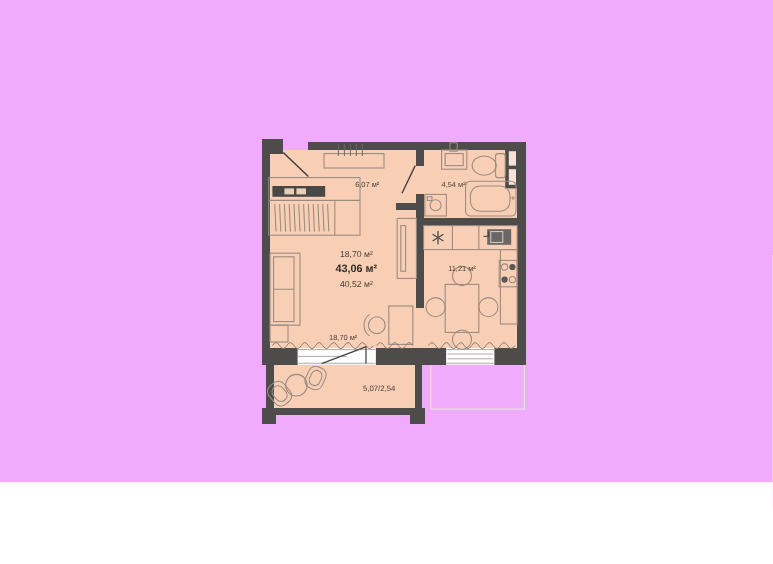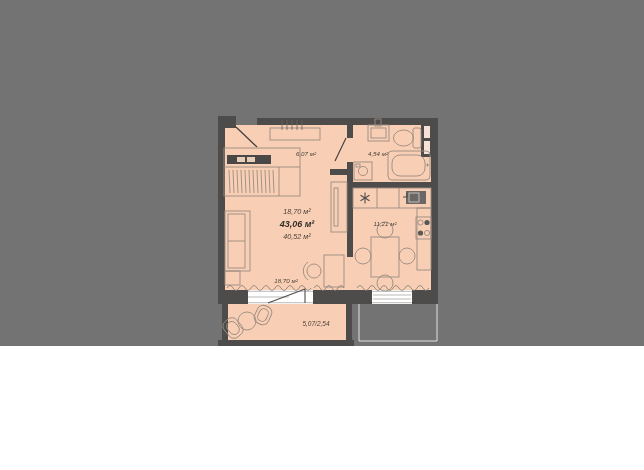--- a/index.html
+++ b/index.html
@@ -1,17 +1,17 @@
 <!DOCTYPE html>
 <html><head>
 <meta charset="utf-8">
 <style>
   html,body{margin:0;padding:0;background:#ffffff;}
-  .stage{position:relative;width:644px;height:346px;background:#737373;overflow:hidden;
-         font-family:"Liberation Sans",sans-serif;font-style:italic;}
+  .stage{position:relative;width:644px;height:402px;background:#f0abfc;overflow:hidden;
+         font-family:"Liberation Sans",sans-serif;}
   .stage svg{position:absolute;left:0;top:0;}
   .lbl{font-family:"Liberation Sans",sans-serif;fill:#4a4238;}
   .lbl.sm{font-size:6.2px;}
   .lbl.sum{font-size:7.2px;}
   .lbl.sumb{font-size:9px;font-weight:bold;fill:#322c27;}
   .lbl.balc{font-size:6.5px;}
   .furn{fill:none;stroke:#9a8b80;stroke-width:0.9;}
   .furn-dk{fill:none;stroke:#4e4c4a;stroke-width:1.1;}
   .wave{fill:none;stroke:#857a72;stroke-width:0.8;}
   .winline{stroke:#aaa7a4;stroke-width:0.8;}

